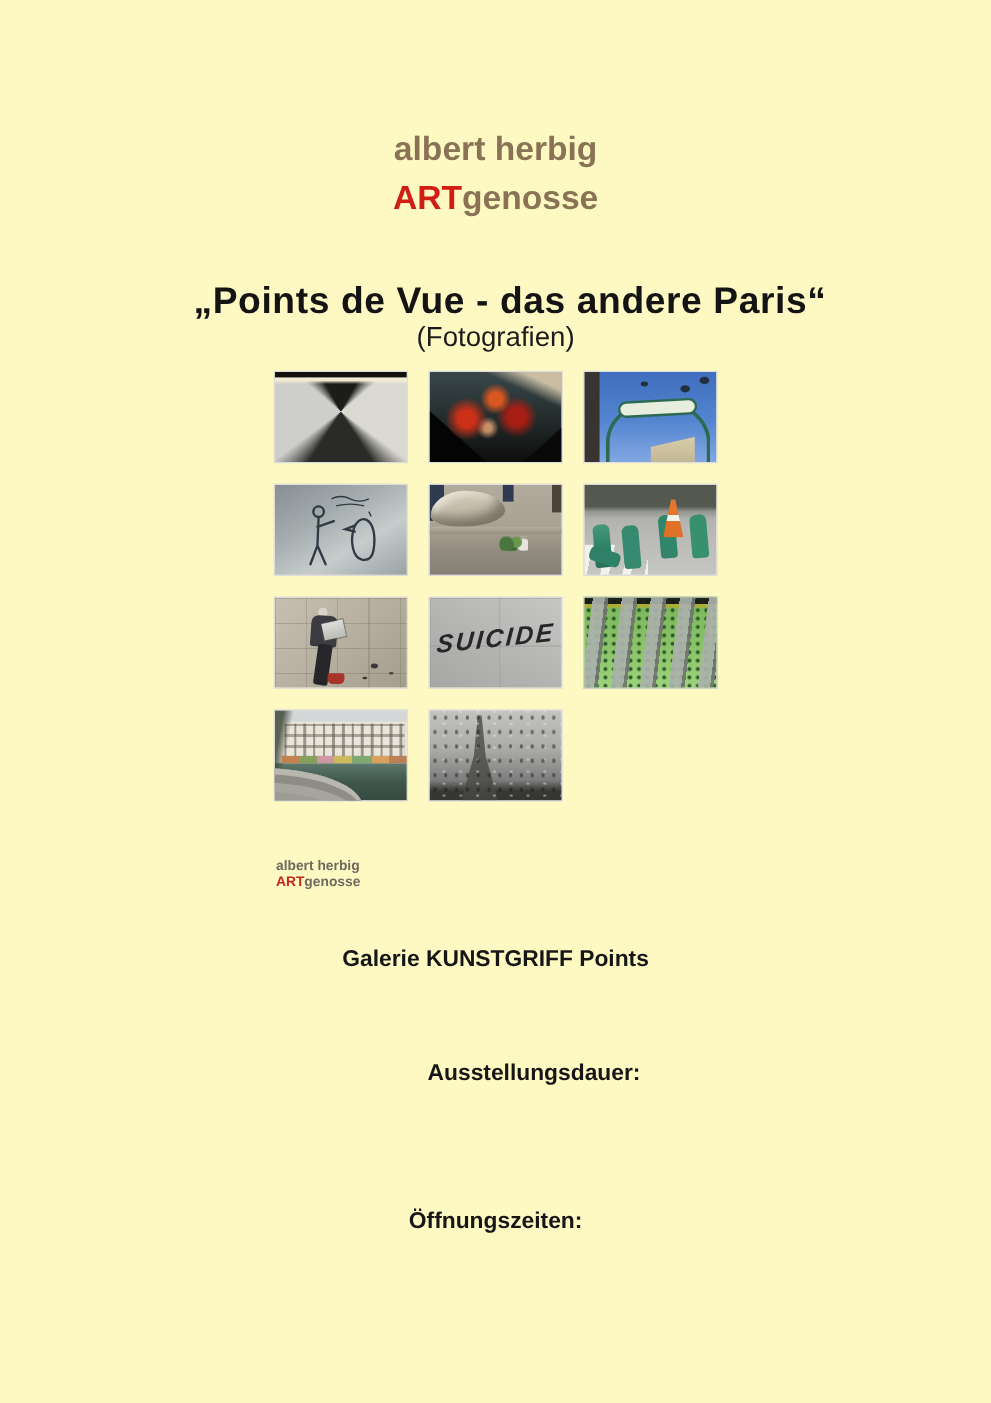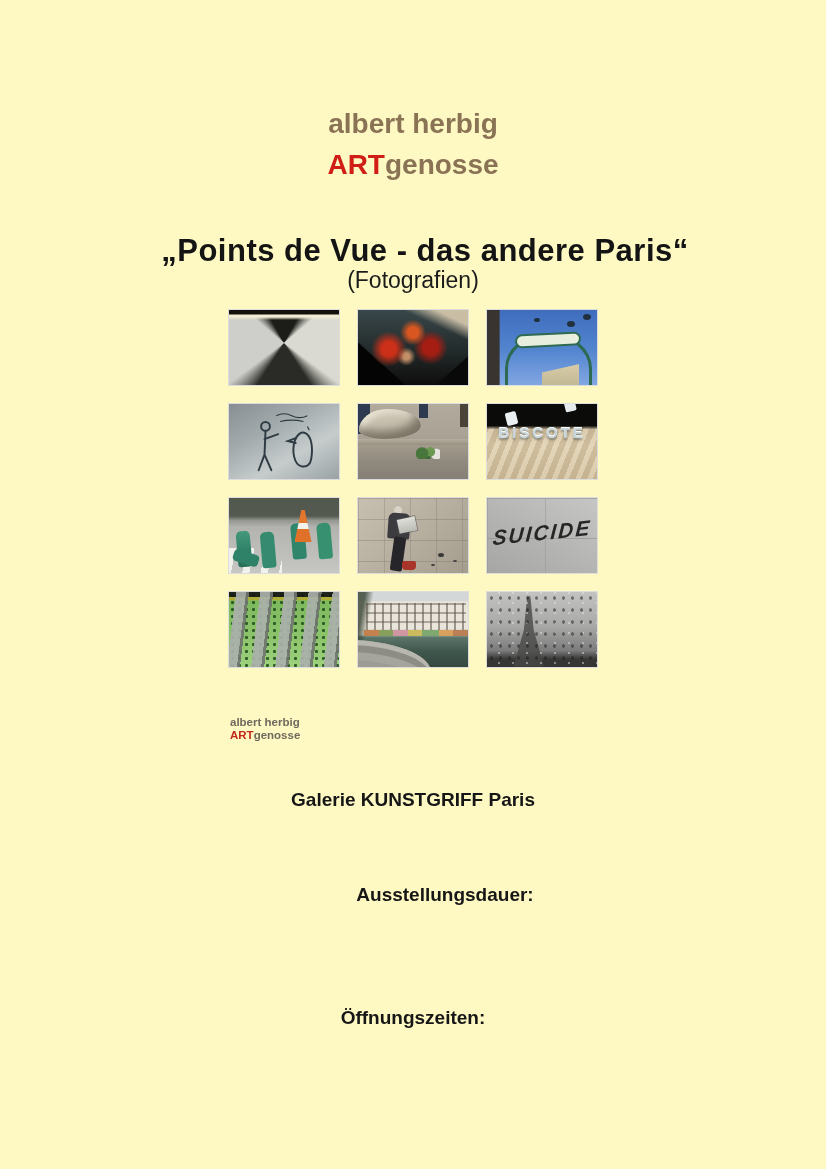--- a/index.html
+++ b/index.html
@@ -234,24 +234,20 @@
 
     <div class="ph p5">
       <span class="w1"></span>
       <span class="w2"></span>
       <span class="w3"></span>
       <span class="statue"></span>
       <span class="ledge"></span>
       <span class="plants"></span>
     </div>
 
-    <div class="ph p6">
-      <span class="cups"></span>
-      <span class="biscote-text">BISCOTE</span>
-    </div>
 
     <div class="ph p7">
       <span class="zebra"></span>
       <span class="bollard"></span>
       <span class="bollard2"></span>
       <span class="cone"></span>
     </div>
 
     <div class="ph p8">
       <span class="man-head"></span>
@@ -281,17 +277,17 @@
       <span class="drops"></span>
     </div>
 
   </div>
 
   <div class="logo">
     <div>albert herbig</div>
     <div><span class="logo-red">ART</span><span>genosse</span></div>
   </div>
 
-  <div class="line venue-name bold">Galerie KUNSTGRIFF Paris</div>
+  <div class="line venue-name bold">Galerie KUNSTGRIFF Points</div>
   <div class="line dur-label bold">Ausstellungsdauer:</div>
   <div class="line hours-label bold">Öffnungszeiten:</div>
 
 </div>
 
 </body></html>

